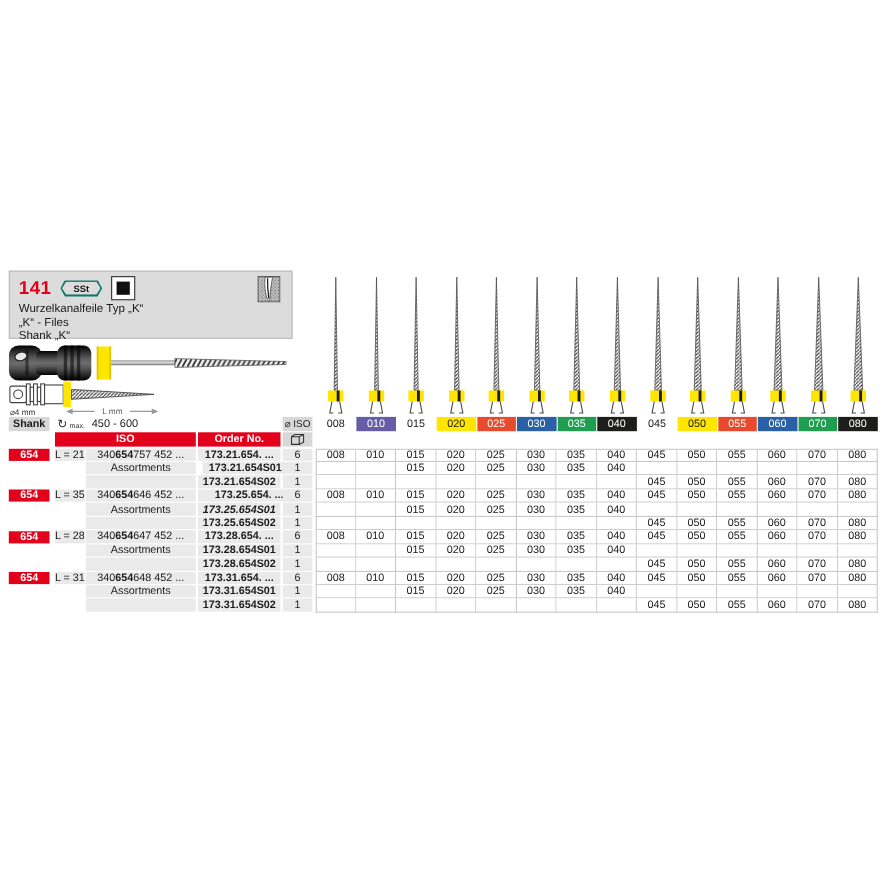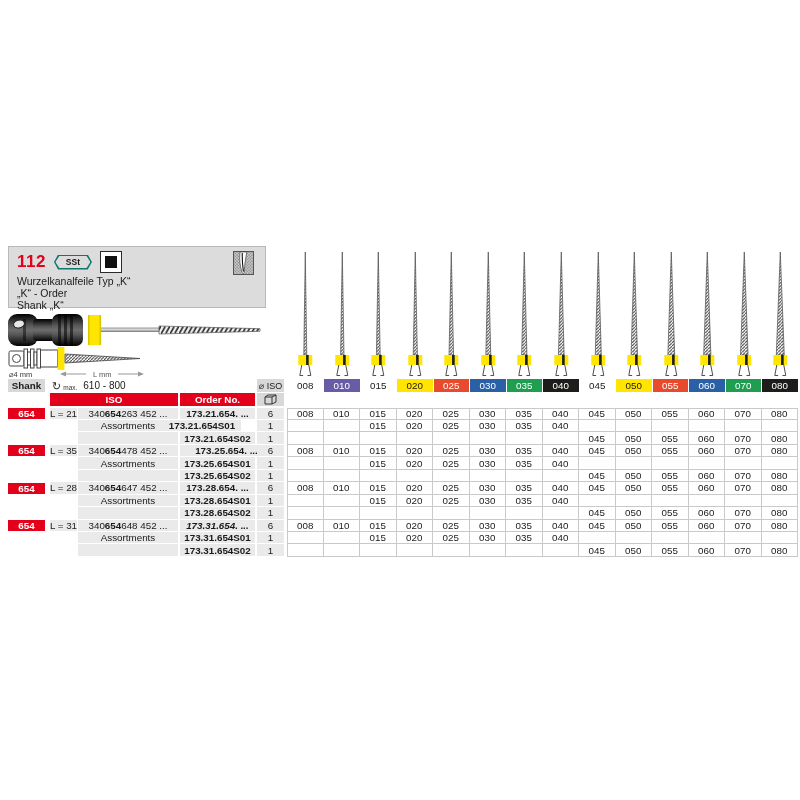--- a/index.html
+++ b/index.html
@@ -73,37 +73,37 @@
       <linearGradient id="shaftgrad" x1="0" y1="0" x2="0" y2="1">
         <stop offset="0" stop-color="#9a9a9a"></stop>
           <stop offset="0.5" stop-color="#dcdcdc"></stop>
         <stop offset="1" stop-color="#6e6e6e"></stop>
       </linearGradient>
     </defs>
   </svg>
 
   <div class="info-box">
     <div class="ib-row">
-      <span class="ref">112</span>
+      <span class="ref">141</span>
       <span class="sst">
         <span class="sst-in">SSt</span>
       </span>
       <span class="sq">
           <span class="sq-in"></span>
         </span>
       <span class="tooth">
         <svg width="21" height="24">
           <rect x="0.5" y="0.5" width="20" height="23" fill="url(#stip)" stroke="#555"></rect>
           <path d="M7,1 C6.2,9 7,15 9.2,21.5 C10,23.3 11.3,23 11.4,20 C11.5,14 12.6,7 13.8,1 Z" fill="#fff" stroke="#333" stroke-width="0.6"></path>
           <path d="M9.3,2 C9,10 9.8,16 10.4,20.5" stroke="#111" stroke-width="1.1" fill="none"></path>
         </svg>
       </span>
     </div>
     <div class="ib-line" style="top:28px">Wurzelkanalfeile Typ „K“</div>
-    <div class="ib-line" style="top:40px">„K“ - Order</div>
+    <div class="ib-line" style="top:40px">„K“ - Files</div>
     <div class="ib-line" style="top:52px">Shank „K“</div>
   </div>
 
   <svg class="photo" width="255" height="40">
     <rect x="0" y="4" width="30" height="32" rx="9" fill="url(#hgrad)"></rect>
     <rect x="25" y="9" width="22" height="22" rx="4" fill="url(#hgrad)"></rect>
     <rect x="44" y="4" width="31" height="32" rx="7" fill="url(#hgrad)"></rect>
     <rect x="50" y="4" width="3" height="32" fill="#000" opacity="0.55"></rect>
     <rect x="56" y="4" width="3" height="32" fill="#000" opacity="0.55"></rect>
     <rect x="62" y="4" width="3" height="32" fill="#000" opacity="0.55"></rect>
@@ -222,21 +222,21 @@
         <rect x="19.085714285714285" y="105" width="2.6" height="10" fill="#1c1c1c"></rect>
         <path d="M14.785714285714285,115 L12.785714285714285,125.5 L16.085714285714285,125.5 M21.785714285714285,115 L23.785714285714285,125.5 L20.485714285714284,125.5" stroke="#4a4a4a" stroke-width="1" fill="none"></path>
       </svg>
     </div>
 
   <div class="catalog-table" id="catalog-table">
       <div class="tcell hgray bold c" style="left: 0px; top: 0px; width: 37px; height: 13px;">Shank</div>
       <div class="tcell rpm" style="left: 42px; top: 0px; width: 205px; height: 13px;">
         <span class="rico">↻</span>
         <span class="rsub">max.</span>
-        <span class="rval">610 - 800</span>
+        <span class="rval">450 - 600</span>
       </div>
       <div class="tcell hgray c small" style="left: 249px; top: 0px; width: 27px; height: 13px;">⌀ ISO</div>
       <div class="tcell c" style="left: 279.5px; top: 0px; width: 35.5px; height: 13px; background: rgb(255, 255, 255); color: rgb(26, 26, 26);">008</div>
       <div class="tcell c" style="left: 316px; top: 0px; width: 35.5px; height: 13px; background: rgb(103, 93, 167); color: rgb(255, 255, 255);">010</div>
       <div class="tcell c" style="left: 352.5px; top: 0px; width: 35.5px; height: 13px; background: rgb(255, 255, 255); color: rgb(26, 26, 26);">015</div>
       <div class="tcell c" style="left: 389px; top: 0px; width: 35.5px; height: 13px; background: rgb(255, 229, 0); color: rgb(26, 26, 26);">020</div>
       <div class="tcell c" style="left: 425.5px; top: 0px; width: 35.5px; height: 13px; background: rgb(231, 74, 44); color: rgb(255, 255, 255);">025</div>
       <div class="tcell c" style="left: 462px; top: 0px; width: 35.5px; height: 13px; background: rgb(42, 97, 166); color: rgb(255, 255, 255);">030</div>
       <div class="tcell c" style="left: 498.5px; top: 0px; width: 35.5px; height: 13px; background: rgb(31, 158, 81); color: rgb(255, 255, 255);">035</div>
       <div class="tcell c" style="left: 535px; top: 0px; width: 35.5px; height: 13px; background: rgb(29, 29, 27); color: rgb(255, 255, 255);">040</div>
@@ -251,42 +251,42 @@
       <div class="tcell hgray c" style="left: 249px; top: 14px; width: 27px; height: 13px;">
         <svg width="13" height="11" viewBox="0 0 13 11">
           <path d="M1,3 H8 V10 H1 Z M8,3 L12,1 V8 L8,10 M1,3 L4,1 H12" fill="none" stroke="#333" stroke-width="1"></path>
         </svg>
       </div>
       <div class="tcell badge c bold" style="left: 0px; top: 29px; width: 37px; height: 10.95px;">654</div>
       <div class="tcell grayc c" style="left: 42px; top: 28.5px; width: 27px; height: 11.45px;">L = 21</div>
       <div class="tcell grayc c" style="left: 70px; top: 28.5px; width: 100px; height: 11.45px;">
         <span>340 </span>
         <span style="font-weight: bold;">654</span>
-        <span> 263 452 ...</span>
+        <span> 757 452 ...</span>
       </div>
       <div class="tcell grayc c bold" style="left: 172px; top: 28.5px; width: 75px; height: 11.45px;">173.21.654. ...</div>
       <div class="tcell grayc c" style="left: 249px; top: 28.5px; width: 27px; height: 11.45px;">6</div>
       <div class="tcell matrix c mtop mleft" style="left: 279px; top: 28.5px; width: 36.5px; height: 12.45px;">008</div>
       <div class="tcell matrix c mtop" style="left: 315.5px; top: 28.5px; width: 36.5px; height: 12.45px;">010</div>
       <div class="tcell matrix c mtop" style="left: 352px; top: 28.5px; width: 36.5px; height: 12.45px;">015</div>
       <div class="tcell matrix c mtop" style="left: 388.5px; top: 28.5px; width: 36.5px; height: 12.45px;">020</div>
       <div class="tcell matrix c mtop" style="left: 425px; top: 28.5px; width: 36.5px; height: 12.45px;">025</div>
       <div class="tcell matrix c mtop" style="left: 461.5px; top: 28.5px; width: 36.5px; height: 12.45px;">030</div>
       <div class="tcell matrix c mtop" style="left: 498px; top: 28.5px; width: 36.5px; height: 12.45px;">035</div>
       <div class="tcell matrix c mtop" style="left: 534.5px; top: 28.5px; width: 36.5px; height: 12.45px;">040</div>
       <div class="tcell matrix c mtop" style="left: 571px; top: 28.5px; width: 36.5px; height: 12.45px;">045</div>
       <div class="tcell matrix c mtop" style="left: 607.5px; top: 28.5px; width: 36.5px; height: 12.45px;">050</div>
       <div class="tcell matrix c mtop" style="left: 644px; top: 28.5px; width: 36.5px; height: 12.45px;">055</div>
       <div class="tcell matrix c mtop" style="left: 680.5px; top: 28.5px; width: 36.5px; height: 12.45px;">060</div>
       <div class="tcell matrix c mtop" style="left: 717px; top: 28.5px; width: 36.5px; height: 12.45px;">070</div>
       <div class="tcell matrix c mtop" style="left: 753.5px; top: 28.5px; width: 36.5px; height: 12.45px;">080</div>
       <div class="tcell grayc c" style="left: 70px; top: 40.95px; width: 100px; height: 11.45px;">
         <span>Assortments</span>
       </div>
-      <div class="tcell grayc c bold" style="left: 155px; top: 40.95px; width: 78px; height: 11.45px;">173.21.654S01</div>
+      <div class="tcell grayc c bold" style="left: 176px; top: 40.95px; width: 78px; height: 11.45px;">173.21.654S01</div>
       <div class="tcell grayc c" style="left: 249px; top: 40.95px; width: 27px; height: 11.45px;">1</div>
       <div class="tcell matrix c mleft" style="left: 279px; top: 40.95px; width: 36.5px; height: 12.45px;"></div>
       <div class="tcell matrix c" style="left: 315.5px; top: 40.95px; width: 36.5px; height: 12.45px;"></div>
       <div class="tcell matrix c" style="left: 352px; top: 40.95px; width: 36.5px; height: 12.45px;">015</div>
       <div class="tcell matrix c" style="left: 388.5px; top: 40.95px; width: 36.5px; height: 12.45px;">020</div>
       <div class="tcell matrix c" style="left: 425px; top: 40.95px; width: 36.5px; height: 12.45px;">025</div>
       <div class="tcell matrix c" style="left: 461.5px; top: 40.95px; width: 36.5px; height: 12.45px;">030</div>
       <div class="tcell matrix c" style="left: 498px; top: 40.95px; width: 36.5px; height: 12.45px;">035</div>
       <div class="tcell matrix c" style="left: 534.5px; top: 40.95px; width: 36.5px; height: 12.45px;">040</div>
       <div class="tcell matrix c" style="left: 571px; top: 40.95px; width: 36.5px; height: 12.45px;"></div>
@@ -310,42 +310,42 @@
       <div class="tcell matrix c" style="left: 607.5px; top: 53.4px; width: 36.5px; height: 12.45px;">050</div>
       <div class="tcell matrix c" style="left: 644px; top: 53.4px; width: 36.5px; height: 12.45px;">055</div>
       <div class="tcell matrix c" style="left: 680.5px; top: 53.4px; width: 36.5px; height: 12.45px;">060</div>
       <div class="tcell matrix c" style="left: 717px; top: 53.4px; width: 36.5px; height: 12.45px;">070</div>
       <div class="tcell matrix c" style="left: 753.5px; top: 53.4px; width: 36.5px; height: 12.45px;">080</div>
       <div class="tcell badge c bold" style="left: 0px; top: 66.35px; width: 37px; height: 10.95px;">654</div>
       <div class="tcell grayc c" style="left: 42px; top: 65.85px; width: 27px; height: 11.45px;">L = 35</div>
       <div class="tcell grayc c" style="left: 70px; top: 65.85px; width: 100px; height: 11.45px;">
         <span>340 </span>
         <span style="font-weight: bold;">654</span>
-        <span> 478 452 ...</span>
+        <span> 646 452 ...</span>
       </div>
       <div class="tcell grayc c bold" style="left: 172px; top: 65.85px; width: 93px; height: 11.45px;">173.25.654. ...</div>
       <div class="tcell grayc c" style="left: 249px; top: 65.85px; width: 27px; height: 11.45px;">6</div>
       <div class="tcell matrix c mleft" style="left: 279px; top: 65.85px; width: 36.5px; height: 12.45px;">008</div>
       <div class="tcell matrix c" style="left: 315.5px; top: 65.85px; width: 36.5px; height: 12.45px;">010</div>
       <div class="tcell matrix c" style="left: 352px; top: 65.85px; width: 36.5px; height: 12.45px;">015</div>
       <div class="tcell matrix c" style="left: 388.5px; top: 65.85px; width: 36.5px; height: 12.45px;">020</div>
       <div class="tcell matrix c" style="left: 425px; top: 65.85px; width: 36.5px; height: 12.45px;">025</div>
       <div class="tcell matrix c" style="left: 461.5px; top: 65.85px; width: 36.5px; height: 12.45px;">030</div>
       <div class="tcell matrix c" style="left: 498px; top: 65.85px; width: 36.5px; height: 12.45px;">035</div>
       <div class="tcell matrix c" style="left: 534.5px; top: 65.85px; width: 36.5px; height: 12.45px;">040</div>
       <div class="tcell matrix c" style="left: 571px; top: 65.85px; width: 36.5px; height: 12.45px;">045</div>
       <div class="tcell matrix c" style="left: 607.5px; top: 65.85px; width: 36.5px; height: 12.45px;">050</div>
       <div class="tcell matrix c" style="left: 644px; top: 65.85px; width: 36.5px; height: 12.45px;">055</div>
       <div class="tcell matrix c" style="left: 680.5px; top: 65.85px; width: 36.5px; height: 12.45px;">060</div>
       <div class="tcell matrix c" style="left: 717px; top: 65.85px; width: 36.5px; height: 12.45px;">070</div>
       <div class="tcell matrix c" style="left: 753.5px; top: 65.85px; width: 36.5px; height: 12.45px;">080</div>
       <div class="tcell grayc c" style="left: 70px; top: 78.3px; width: 100px; height: 11.45px;">
         <span>Assortments</span>
       </div>
-      <div class="tcell grayc c bold" style="left: 172px; top: 78.3px; width: 75px; height: 11.45px;">173.25.654S01</div>
+      <div class="tcell grayc c bold" style="left: 172px; top: 78.3px; width: 75px; height: 11.45px; font-style: italic;">173.25.654S01</div>
       <div class="tcell grayc c" style="left: 249px; top: 78.3px; width: 27px; height: 11.45px;">1</div>
       <div class="tcell matrix c mleft" style="left: 279px; top: 78.3px; width: 36.5px; height: 12.45px;"></div>
       <div class="tcell matrix c" style="left: 315.5px; top: 78.3px; width: 36.5px; height: 12.45px;"></div>
       <div class="tcell matrix c" style="left: 352px; top: 78.3px; width: 36.5px; height: 12.45px;">015</div>
       <div class="tcell matrix c" style="left: 388.5px; top: 78.3px; width: 36.5px; height: 12.45px;">020</div>
       <div class="tcell matrix c" style="left: 425px; top: 78.3px; width: 36.5px; height: 12.45px;">025</div>
       <div class="tcell matrix c" style="left: 461.5px; top: 78.3px; width: 36.5px; height: 12.45px;">030</div>
       <div class="tcell matrix c" style="left: 498px; top: 78.3px; width: 36.5px; height: 12.45px;">035</div>
       <div class="tcell matrix c" style="left: 534.5px; top: 78.3px; width: 36.5px; height: 12.45px;">040</div>
       <div class="tcell matrix c" style="left: 571px; top: 78.3px; width: 36.5px; height: 12.45px;"></div>
@@ -430,21 +430,21 @@
       <div class="tcell matrix c" style="left: 680.5px; top: 128.1px; width: 36.5px; height: 12.45px;">060</div>
       <div class="tcell matrix c" style="left: 717px; top: 128.1px; width: 36.5px; height: 12.45px;">070</div>
       <div class="tcell matrix c" style="left: 753.5px; top: 128.1px; width: 36.5px; height: 12.45px;">080</div>
       <div class="tcell badge c bold" style="left: 0px; top: 141.05px; width: 37px; height: 10.95px;">654</div>
       <div class="tcell grayc c" style="left: 42px; top: 140.55px; width: 27px; height: 11.45px;">L = 31</div>
       <div class="tcell grayc c" style="left: 70px; top: 140.55px; width: 100px; height: 11.45px;">
         <span>340 </span>
         <span style="font-weight: bold;">654</span>
         <span> 648 452 ...</span>
       </div>
-      <div class="tcell grayc c bold" style="left: 172px; top: 140.55px; width: 75px; height: 11.45px; font-style: italic;">173.31.654. ...</div>
+      <div class="tcell grayc c bold" style="left: 172px; top: 140.55px; width: 75px; height: 11.45px;">173.31.654. ...</div>
       <div class="tcell grayc c" style="left: 249px; top: 140.55px; width: 27px; height: 11.45px;">6</div>
       <div class="tcell matrix c mleft" style="left: 279px; top: 140.55px; width: 36.5px; height: 12.45px;">008</div>
       <div class="tcell matrix c" style="left: 315.5px; top: 140.55px; width: 36.5px; height: 12.45px;">010</div>
       <div class="tcell matrix c" style="left: 352px; top: 140.55px; width: 36.5px; height: 12.45px;">015</div>
       <div class="tcell matrix c" style="left: 388.5px; top: 140.55px; width: 36.5px; height: 12.45px;">020</div>
       <div class="tcell matrix c" style="left: 425px; top: 140.55px; width: 36.5px; height: 12.45px;">025</div>
       <div class="tcell matrix c" style="left: 461.5px; top: 140.55px; width: 36.5px; height: 12.45px;">030</div>
       <div class="tcell matrix c" style="left: 498px; top: 140.55px; width: 36.5px; height: 12.45px;">035</div>
       <div class="tcell matrix c" style="left: 534.5px; top: 140.55px; width: 36.5px; height: 12.45px;">040</div>
       <div class="tcell matrix c" style="left: 571px; top: 140.55px; width: 36.5px; height: 12.45px;">045</div>

